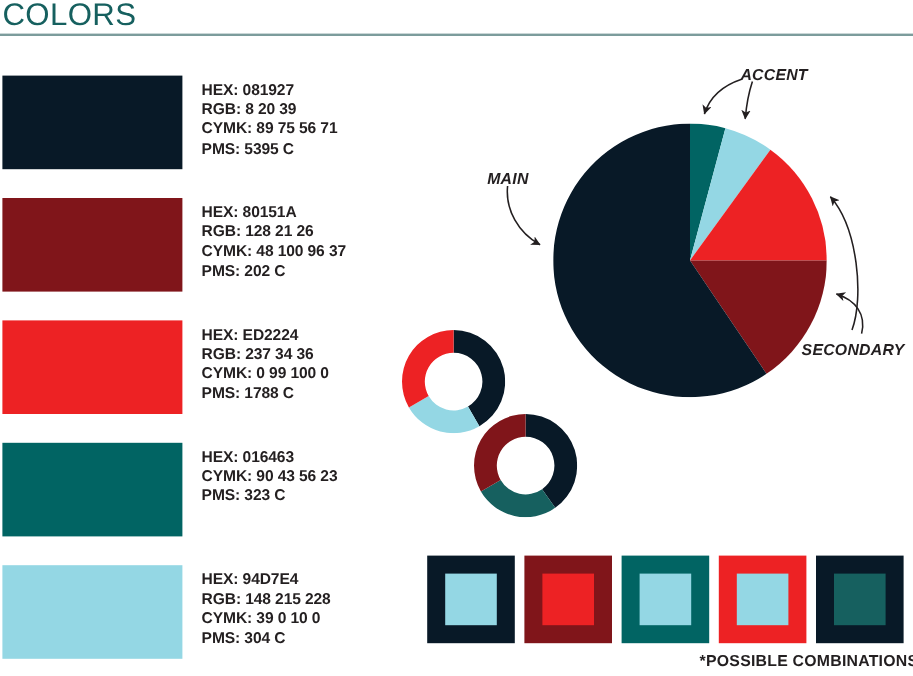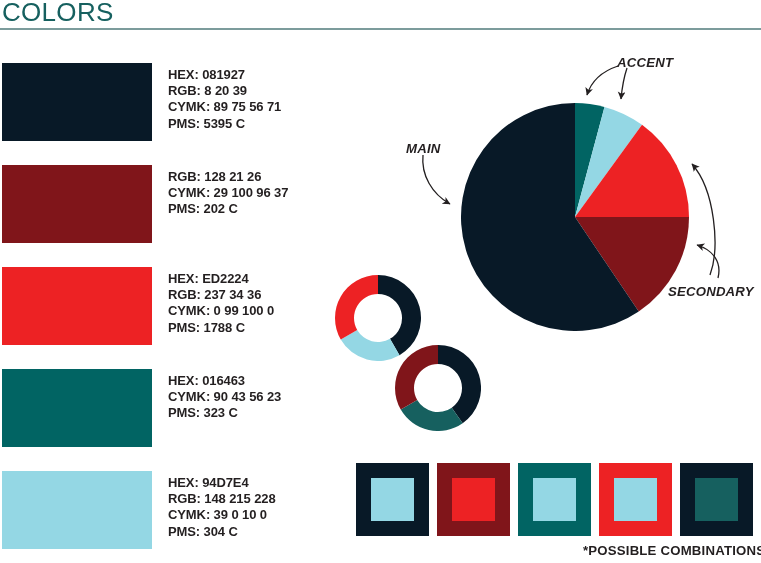--- a/index.html
+++ b/index.html
@@ -84,22 +84,23 @@
         <div class="swatch-info">
           <div>HEX: 081927</div>
           <div>RGB: 8 20 39</div>
           <div>CYMK: 89 75 56 71</div>
           <div>PMS: 5395 C</div>
         </div>
       </div>
       <div class="swatch-row" style="top: 165px;">
         <div class="swatch-chip" style="background: rgb(128, 21, 26);"></div>
         <div class="swatch-info">
+          <div>HEX: 80151A</div>
           <div>RGB: 128 21 26</div>
-          <div>CYMK: 29 100 96 37</div>
+          <div>CYMK: 48 100 96 37</div>
           <div>PMS: 202 C</div>
         </div>
       </div>
       <div class="swatch-row" style="top: 267px;">
         <div class="swatch-chip" style="background: rgb(237, 34, 36);"></div>
         <div class="swatch-info">
           <div>HEX: ED2224</div>
           <div>RGB: 237 34 36</div>
           <div>CYMK: 0 99 100 0</div>
           <div>PMS: 1788 C</div>

